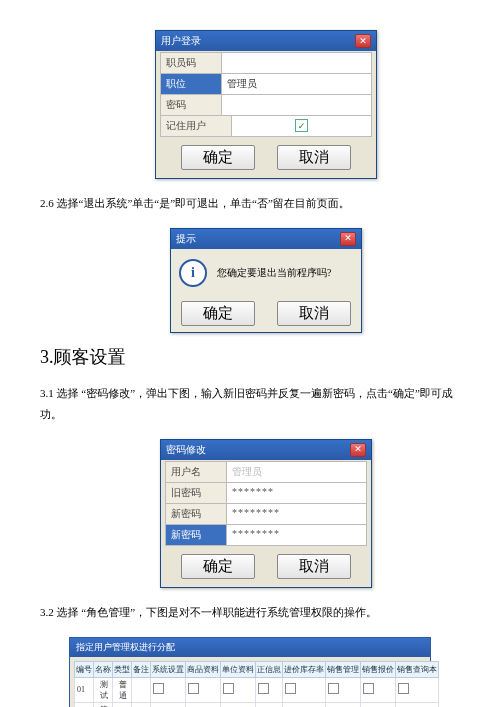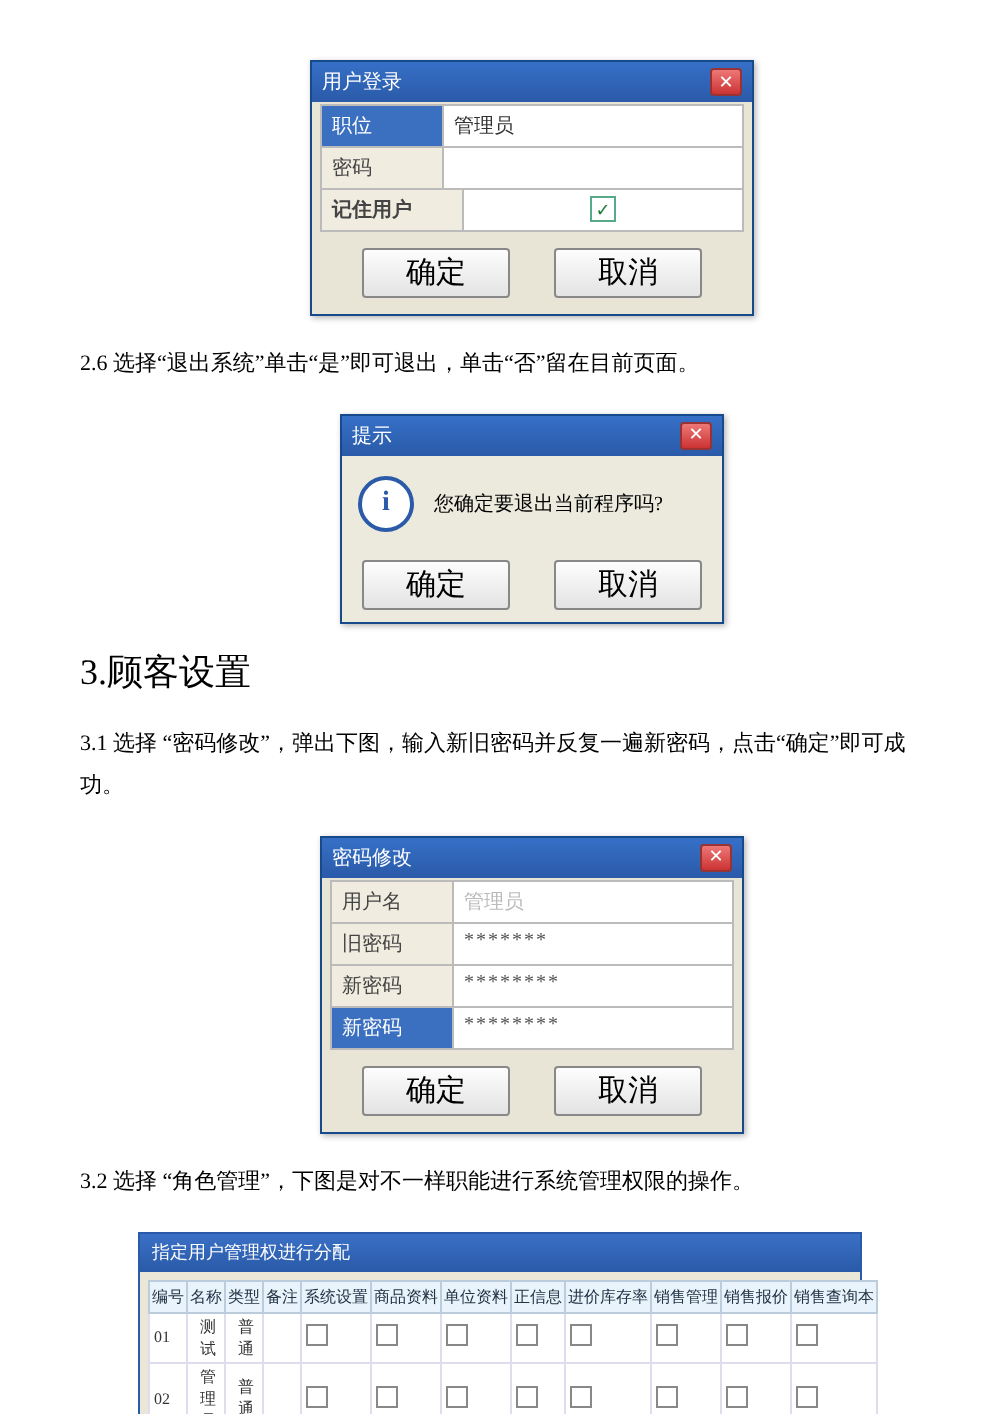--- a/index.html
+++ b/index.html
@@ -176,29 +176,33 @@
 <body>
 
 <div class="center-wrap">
   <div class="win" style="width:220px;">
     <div class="titlebar">
       <span>用户登录</span>
       <span class="closebtn">✕</span>
     </div>
     <div class="form-body">
       <div class="form-row">
+        <div class="form-label">职员码</div>
+        <div class="form-value"></div>
+      </div>
+      <div class="form-row">
         <div class="form-label hl">职位</div>
         <div class="form-value">管理员</div>
       </div>
       <div class="form-row">
         <div class="form-label">密码</div>
         <div class="form-value"></div>
       </div>
       <div class="form-row">
-        <div class="form-label" style="width:60px;font-weight:bold;">记住用户</div>
+        <div class="form-label" style="width:60px;">记住用户</div>
         <div class="form-value" style="text-align:center;">
           <span class="checkbox">✓</span>
         </div>
       </div>
       <div class="btn-row">
         <div class="btn">确定</div>
         <div class="btn">取消</div>
       </div>
     </div>
   </div>

